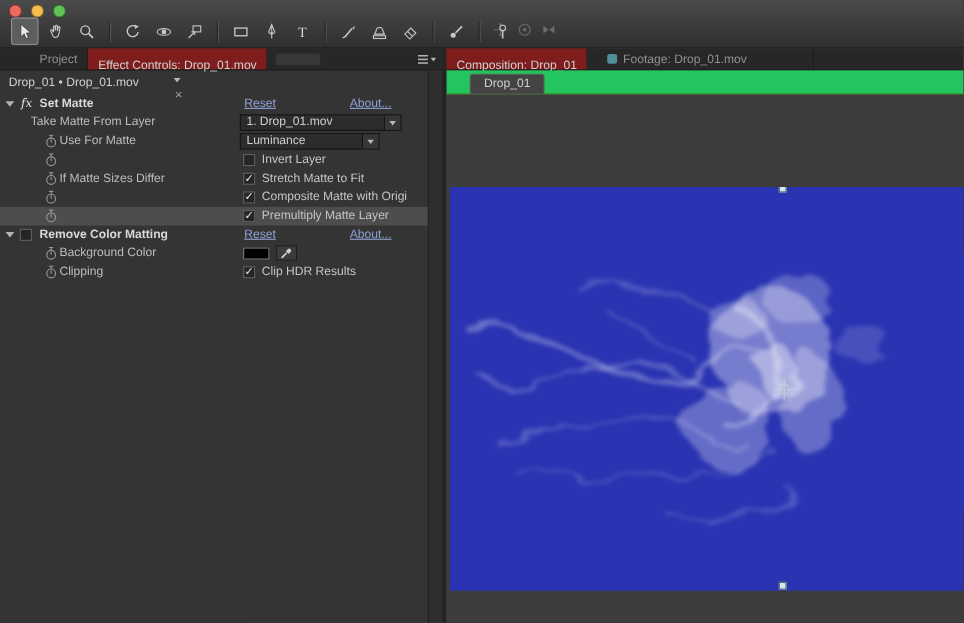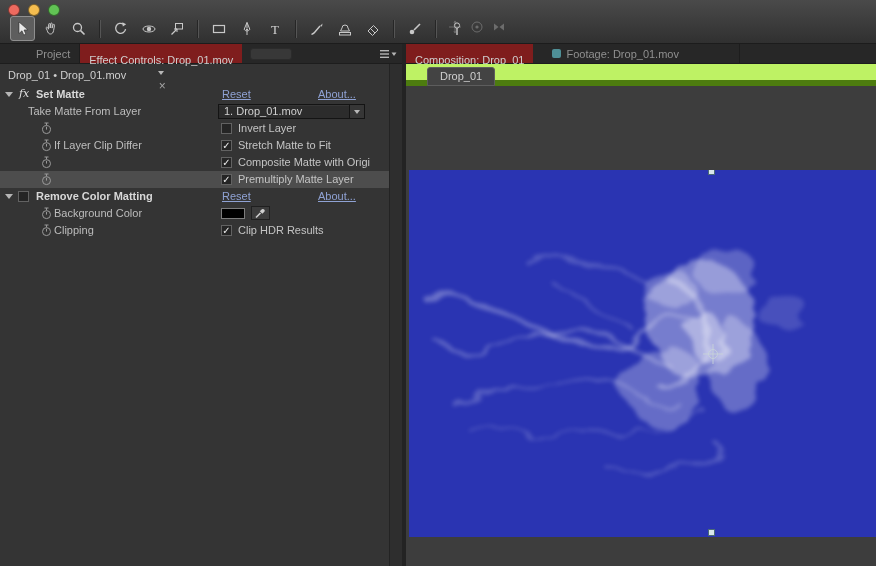--- a/index.html
+++ b/index.html
@@ -69,22 +69,22 @@
   .checkbox.enable { left:18px; }
   .checkbox.checked::after { content:"✓"; }
   .check-label { position:absolute; left:238px; top:2px; color:#c4c4c4; }
   .swatch { position:absolute; left:221px; top:3px; width:24px; height:11px;
     background:#000; border:1px solid #7d7d7d; }
   .eyedropper { position:absolute; left:251px; top:1px; width:19px; height:14px;
     background:#3c3c3c; border:1px solid #1f1f1f; display:flex; align-items:center; justify-content:center; }
   .vscroll { position:absolute; top:20px; right:0; width:13px; bottom:0; background:#2e2e2e;
     border-left:1px solid #232323; }
   
-  .viewer-tabs { position:absolute; top:20px; left:0; right:0; height:22px; background:#bef264;
-    border-bottom:6px solid #4d7c0f; }
+  .viewer-tabs { position:absolute; top:20px; left:0; right:0; height:22px; background:#22c55e;
+    border-bottom:1px solid #4d7c0f; }
   .viewer-tab { position:absolute; left:21px; top:3px; height:19px; padding:0 12px;
     background:#434343; border:1px solid #5d5d5d; border-radius:3px 3px 0 0;
     line-height:17px; color:#cfcfcf; }
   .viewer { position:absolute; top:42px; left:0; right:0; bottom:0; background:#3d3d3d; }
   .screen { position:absolute; left:3px; top:84px; right:0; height:367px; background:#2a34b2; overflow:hidden; }
   .screen svg.smoke { position:absolute; left:0; top:0; }
   .handle { position:absolute; width:7px; height:7px; background:#d9e6ec; border:1px solid #4a6a78; }
   .handle.top { left:299px; top:-2px; }
   .handle.bottom { left:299px; top:359px; }
   .anchor { position:absolute; left:292px; top:172px; width:24px; height:24px; opacity:.85; }
@@ -247,20 +247,37 @@
     <div class="row">
       <span class="plabel l1">Take Matte From Layer</span>
       <div class="dd w-layer">
         <span class="dd-text">1. Drop_01.mov</span>
         <span class="dd-btn">
             <span class="caret"></span>
           </span>
       </div>
     </div>
 
+    <div class="row">
+      <span class="stopwatch">
+        <svg width="11" height="13">
+            <line x1="3.5" y1="1" x2="7.5" y2="1" stroke="#9a9a9a"></line>
+            <line x1="5.5" y1="1" x2="5.5" y2="3.2" stroke="#9a9a9a"></line>
+            <circle cx="5.5" cy="7.6" r="4" fill="none" stroke="#9a9a9a"></circle>
+            <line x1="5.5" y1="7.6" x2="5.5" y2="4.8" stroke="#9a9a9a"></line>
+          </svg>
+      </span>
+      <span class="plabel l2">Use For Matte</span>
+      <div class="dd w-mode">
+        <span class="dd-text">Luminance</span>
+        <span class="dd-btn">
+            <span class="caret"></span>
+          </span>
+      </div>
+    </div>
 
     <div class="row">
       <span class="stopwatch">
         <svg width="11" height="13">
             <line x1="3.5" y1="1" x2="7.5" y2="1" stroke="#9a9a9a"></line>
             <line x1="5.5" y1="1" x2="5.5" y2="3.2" stroke="#9a9a9a"></line>
             <circle cx="5.5" cy="7.6" r="4" fill="none" stroke="#9a9a9a"></circle>
             <line x1="5.5" y1="7.6" x2="5.5" y2="4.8" stroke="#9a9a9a"></line>
           </svg>
       </span>
@@ -270,21 +287,21 @@
 
     <div class="row">
       <span class="stopwatch">
         <svg width="11" height="13">
             <line x1="3.5" y1="1" x2="7.5" y2="1" stroke="#9a9a9a"></line>
             <line x1="5.5" y1="1" x2="5.5" y2="3.2" stroke="#9a9a9a"></line>
             <circle cx="5.5" cy="7.6" r="4" fill="none" stroke="#9a9a9a"></circle>
             <line x1="5.5" y1="7.6" x2="5.5" y2="4.8" stroke="#9a9a9a"></line>
           </svg>
       </span>
-      <span class="plabel l2">If Layer Clip Differ</span>
+      <span class="plabel l2">If Matte Sizes Differ</span>
       <span class="checkbox checked"></span>
       <span class="check-label">Stretch Matte to Fit</span>
     </div>
 
     <div class="row">
       <span class="stopwatch">
         <svg width="11" height="13">
             <line x1="3.5" y1="1" x2="7.5" y2="1" stroke="#9a9a9a"></line>
             <line x1="5.5" y1="1" x2="5.5" y2="3.2" stroke="#9a9a9a"></line>
             <circle cx="5.5" cy="7.6" r="4" fill="none" stroke="#9a9a9a"></circle>

